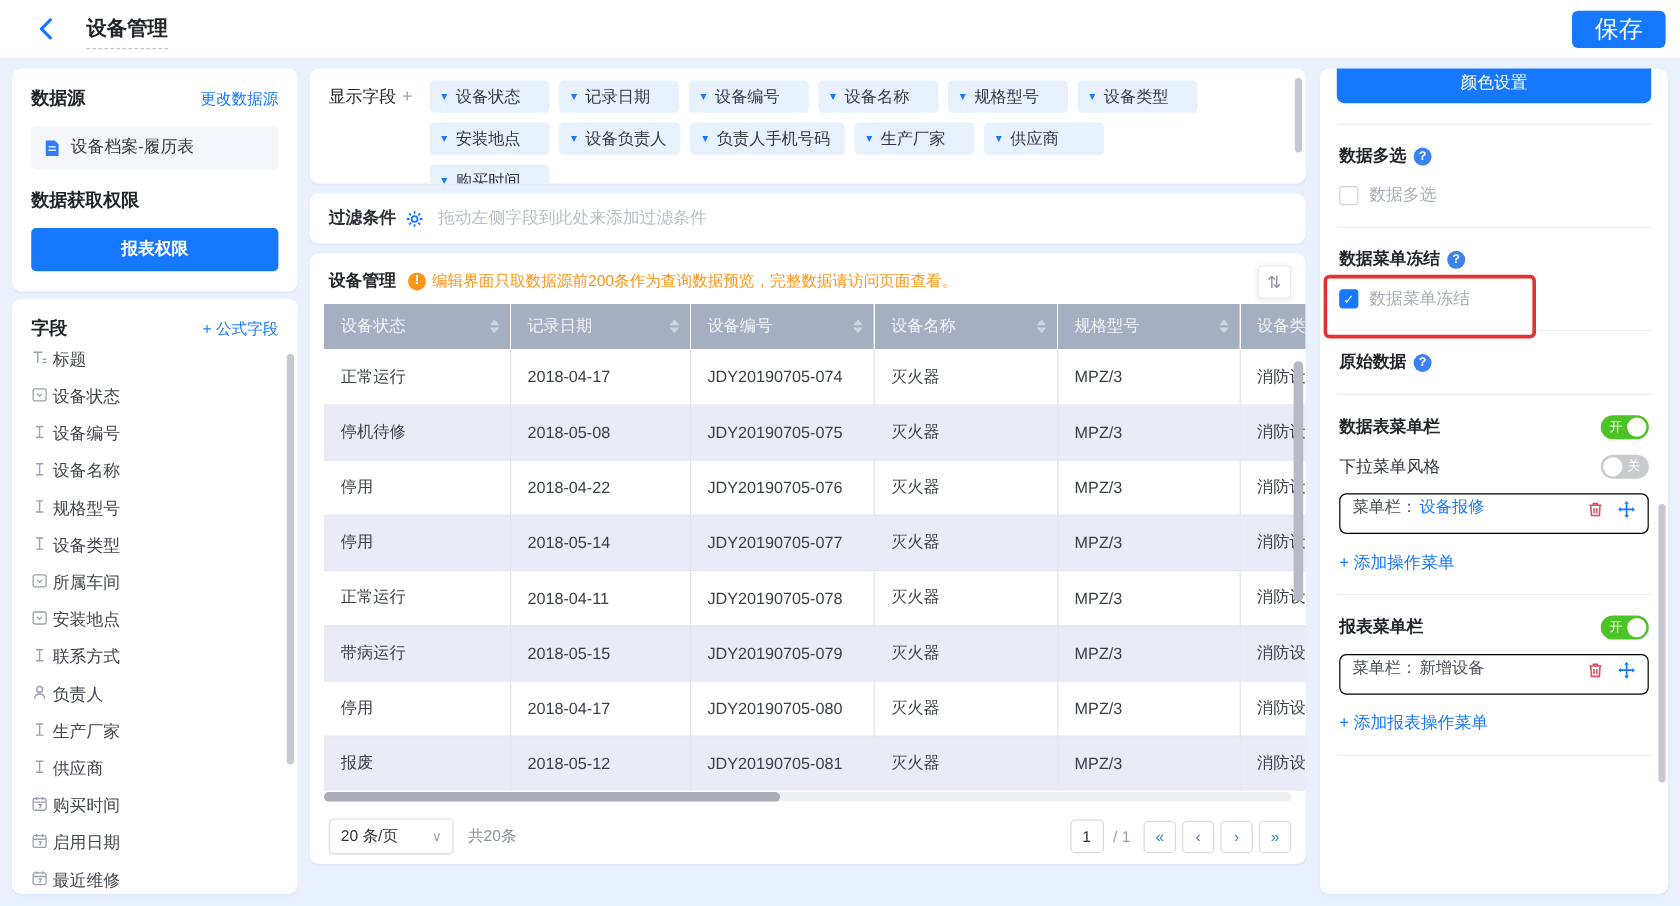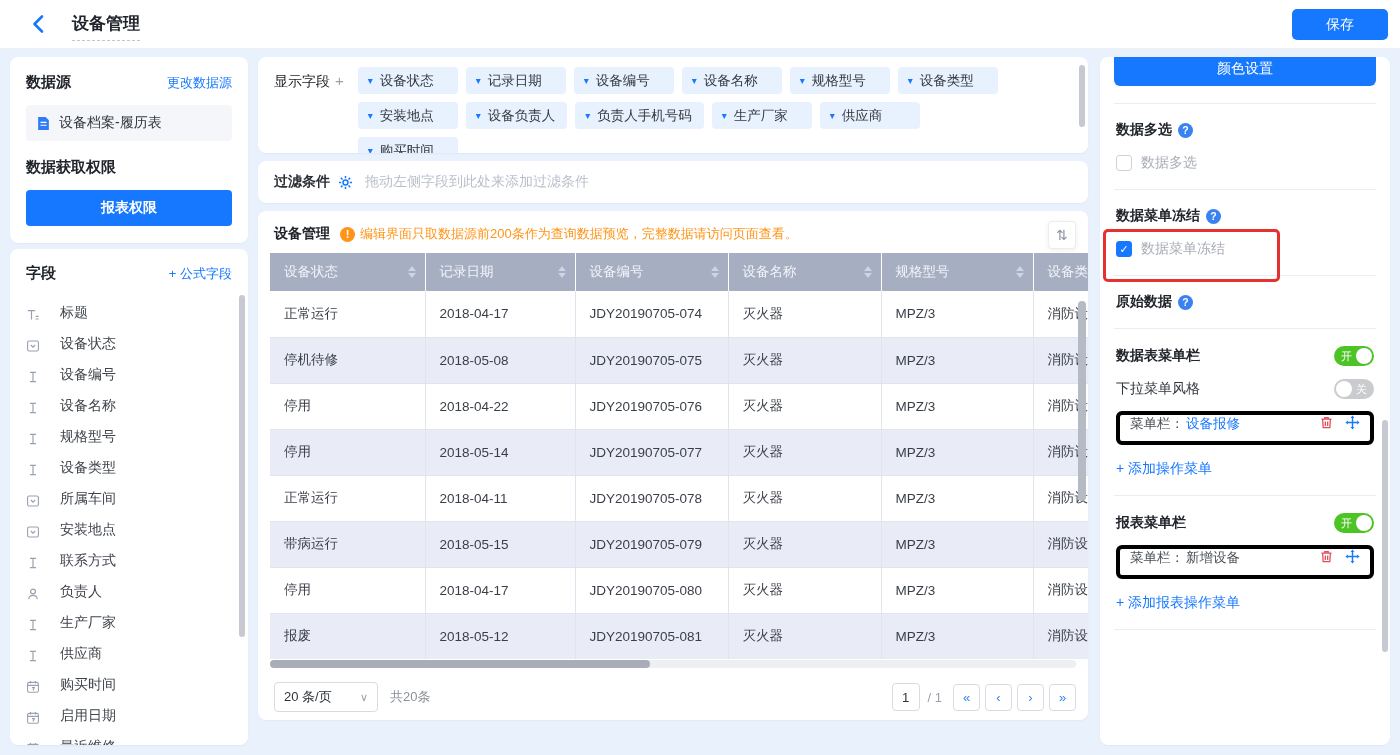--- a/index.html
+++ b/index.html
@@ -9,34 +9,34 @@
     background:#e8f1fc;
     font-family:"Liberation Sans","DejaVu Sans",sans-serif;
     font-size:14px; color:#3a3f47;
   }
   .card { position:absolute; background:#fff; border-radius:8px; box-shadow:0 1px 2px rgba(30,50,90,.04); }
 
   
   .topbar { position:absolute; top:0; left:0; width:1400px; height:48px; background:#fff; box-shadow:0 1px 0 #eef0f4; z-index:5; }
   .back-btn { position:absolute; left:28px; top:13px; width:22px; height:22px; cursor:pointer; }
   .page-title { position:absolute; left:72px; top:12px; font-size:17px; color:#20242b; font-weight:600; padding-bottom:5px; border-bottom:1px dashed #c2c7cf; }
-  .save-btn { position:absolute; right:12px; top:9px; width:96px; height:31px; background:#1678ff; color:#fff; border:none; border-radius:5px; font-size:14px; }
+  .save-btn { position:absolute; right:12px; top:9px; width:78px; height:31px; background:#1678ff; color:#fff; border:none; border-radius:5px; font-size:20px; }
 
   
   .ds-card { left:10px; top:57px; width:238px; height:186px; padding:16px; }
   .row-between { display:flex; align-items:center; justify-content:space-between; }
   .h1 { font-size:15px; font-weight:700; color:#20242b; }
   .link { color:#1678ff; font-size:13px; cursor:pointer; }
   .ds-item { margin-top:13px; height:36px; background:#f4f6f9; border-radius:4px; display:flex; align-items:center; gap:8px; padding:0 10px; color:#33383f; }
   .perm-head { margin-top:17px; }
   .btn-primary { margin-top:13px; width:100%; height:36px; background:#1678ff; color:#fff; border:none; border-radius:4px; font-size:14px; font-weight:600; }
 
   .fields-card { left:10px; top:249px; width:238px; height:496px; padding:15px 16px; overflow:hidden; }
   .field-list { margin-top:8px; }
-  .field-item { height:31px; display:flex; align-items:flex-end; gap:20px; color:#40454d; cursor:grab; }
+  .field-item { height:31px; display:flex; align-items:flex-start; gap:4px; color:#40454d; cursor:grab; }
   .field-item .fi { width:14px; height:14px; display:inline-flex; }
   .thumb-v { position:absolute; background:#c6c9d1; border-radius:3px; }
   .fields-scroll { right:3px; top:46px; width:6px; height:342px; }
 
   
   .disp-card { left:258px; top:57px; width:830px; height:96px; padding:10px 16px; overflow:hidden; }
   .disp-flex { display:flex; align-items:flex-start; }
   .disp-label { margin-top:5px; white-space:nowrap; color:#20242b; }
   .disp-plus { color:#9aa1ab; margin-left:5px; font-size:15px; cursor:pointer; }
   .tags { margin-left:14px; width:670px; display:flex; flex-wrap:wrap; gap:8px 8px; }
@@ -87,21 +87,21 @@
   .cb { width:16px; height:16px; border:1px solid #cfd3d9; border-radius:3px; background:#fff; display:inline-flex; align-items:center; justify-content:center; cursor:pointer; }
   .cb.checked { background:#1678ff; border-color:#1678ff; color:#fff; font-size:11px; font-weight:700; }
   .freeze-wrap { position:relative; }
   .annotation { position:absolute; left:-13px; top:-11px; width:177px; height:53px; border:3px solid #e5312f; border-radius:5px; pointer-events:none; }
   .toggle { position:relative; width:40px; height:20px; border-radius:10px; cursor:pointer; flex:none; }
   .toggle .knob { position:absolute; top:2px; width:16px; height:16px; border-radius:50%; background:#fff; }
   .toggle .t-label { position:absolute; top:3px; font-size:11px; color:#fff; line-height:14px; }
   .toggle.on { background:#4cc425; } .toggle.on .knob { right:2px; } .toggle.on .t-label { left:7px; }
   .toggle.off { background:#c9cbce; } .toggle.off .knob { left:2px; } .toggle.off .t-label { right:7px; }
   .sub-row { display:flex; align-items:center; justify-content:space-between; margin-top:13px; color:#33383f; }
-  .menu-box { margin-top:12px; height:34px; border:4px solid #000000; border-radius:6px; display:flex; align-items:flex-start; padding:0 10px; gap:2px; font-size:13.5px; }
+  .menu-box { margin-top:12px; height:34px; border:1px solid #000000; border-radius:6px; display:flex; align-items:flex-end; padding:12px 10px; gap:2px; font-size:13.5px; }
   .menu-prefix { color:#4b5058; }
   .menu-name-blue { color:#1678ff; }
   .menu-name-dark { color:#4b5058; }
   .menu-actions { margin-left:auto; display:flex; align-items:center; gap:11px; }
   .icon-btn { width:15px; height:15px; display:inline-flex; cursor:pointer; }
   .add-link { display:inline-block; margin-top:15px; color:#1678ff; cursor:pointer; }
   .settings-scroll { right:2px; top:363px; width:6px; height:232px; }
 </style>
 </head>
 <body>

